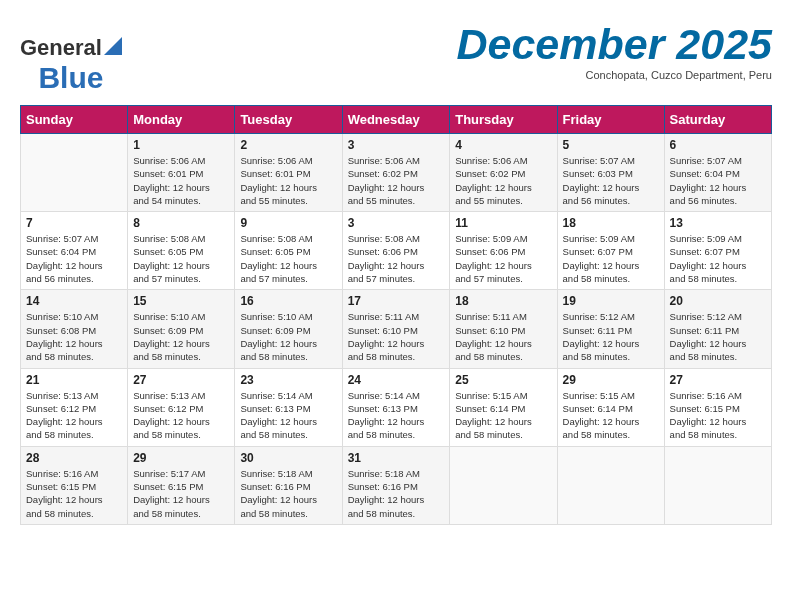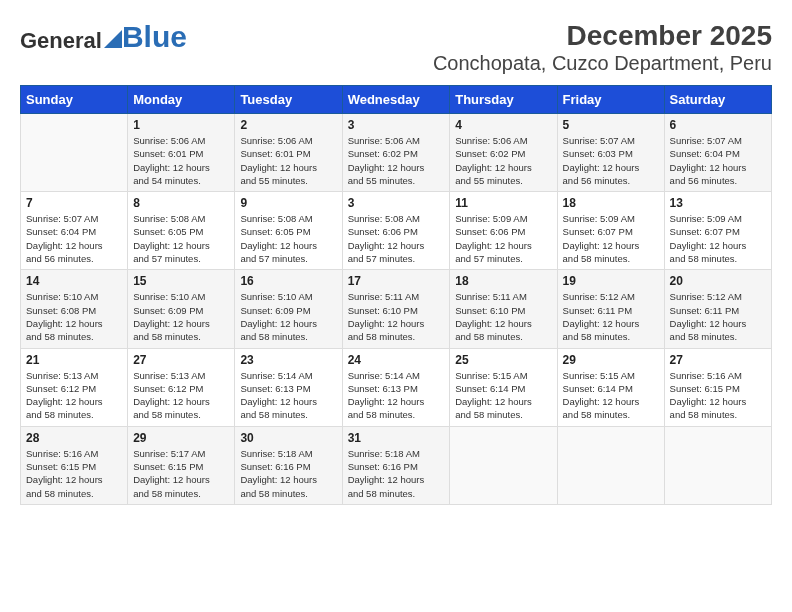--- a/index.html
+++ b/index.html
@@ -11,47 +11,49 @@
       padding: 20px;
     }
     .header {
       display: flex;
       justify-content: space-between;
       align-items: flex-start;
       margin-bottom: 10px;
     }
     .logo {
       display: flex;
-      flex-direction: row;
-      align-items: flex-end;
+      flex-direction: column;
+      align-items: center;
+      margin-top: 15px;
     }
     .logo-line {
       display: flex;
       align-items: center;
     }
     .title-block {
       text-align: right;
     }
     .title-block h1 {
-      font-size: 28px;
+      font-size: 43px;
       font-weight: bold;
-      color: #404040;
+      color: #0369a1;
+      font-style: italic;
     }
     .title-block h2 {
-      font-size: 20px;
+      font-size: 11px;
       font-weight: normal;
       color: #444;
     }
     .calendar {
       width: 100%;
       border-collapse: collapse;
       border: 1px solid #ccc;
     }
     .calendar thead tr th {
-      background-color: #1d4ed8;
+      background-color: #be185d;
       color: #fff;
       font-size: 13px;
       font-weight: bold;
       padding: 6px 5px;
       text-align: left;
       border: 1px solid #1a5a9a;
     }
     .calendar tbody tr td {
       vertical-align: top;
       border: 1px solid #ddd;

